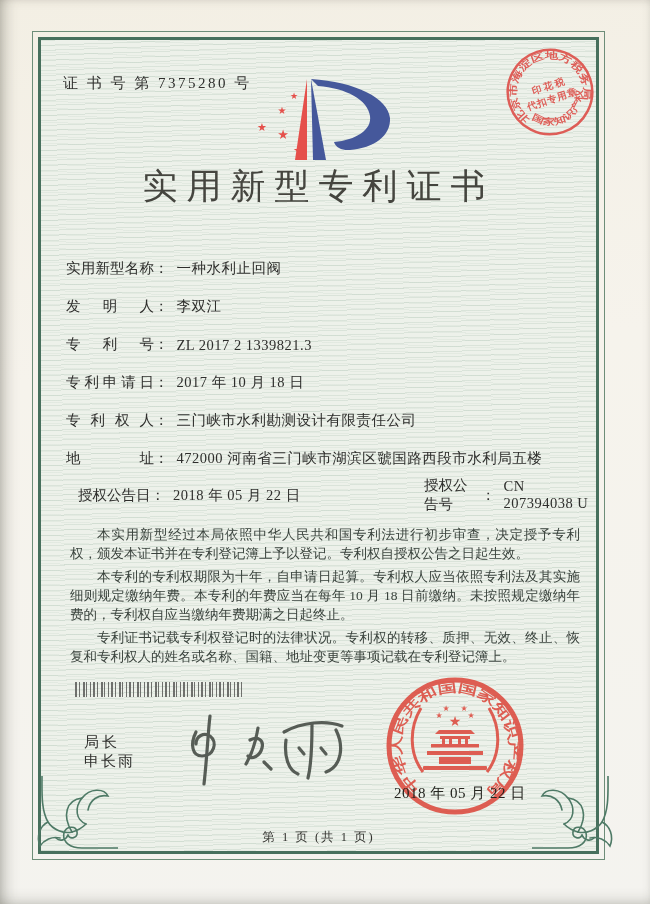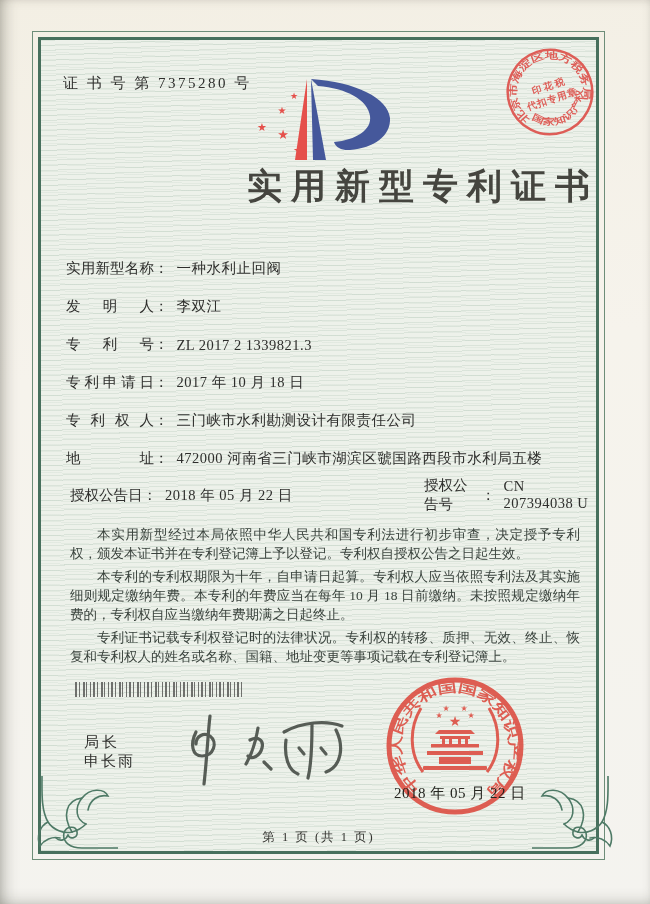--- a/index.html
+++ b/index.html
@@ -15,29 +15,29 @@
   .frame-outer{position:absolute;left:32px;top:31px;right:45px;bottom:44px;border:1px solid #6d8d78;}
   .frame-inner{
     position:absolute;left:38px;top:37px;right:51px;bottom:50px;border:3px solid #47705d;
     background-color:#edf1ea;
     background-image:
       repeating-linear-gradient(178deg, rgba(123,160,136,.17) 0 1px, rgba(255,255,255,0) 1px 5px),
       repeating-linear-gradient(2deg, rgba(123,160,136,.09) 0 1px, rgba(255,255,255,0) 1px 7px);
   }
   .abs{position:absolute;}
   .cert-no{left:63px;top:74px;font-size:15px;letter-spacing:2.5px;color:#2f2f2d;z-index:3;}
-  .title{left:38px;right:51px;top:163px;text-align:right;font-size:35px;letter-spacing:9px;
-         color:#45453f;font-weight:700;z-index:3;}
+  .title{left:38px;right:51px;top:163px;text-align:center;font-size:35px;letter-spacing:9px;
+         color:#45453f;font-weight:400;z-index:3;}
   .fields{left:66px;top:240px;right:60px;z-index:3;font-size:14.5px;color:#2e2e2c;}
   .frow{height:38px;display:flex;align-items:flex-end;}
   .flabel{display:inline-block;width:88px;text-align:justify;text-align-last:justify;}
   .fvalue{margin-left:8px;letter-spacing:.5px;}
   .grant{left:66px;top:476px;right:60px;height:38px;z-index:3;font-size:14.5px;color:#2e2e2c;}
   .grant .g2{position:absolute;left:358px;top:0;height:38px;display:flex;align-items:center;}
-  .grant .g1{position:absolute;left:4px;top:0;height:38px;display:flex;align-items:center;}
+  .grant .g1{position:absolute;left:12px;top:0;height:38px;display:flex;align-items:center;}
   .body-text{left:66px;top:521px;width:518px;z-index:3;font-size:13.5px;line-height:19px;
              color:#39423c;text-align:justify;}
   .body-text p{margin:4px;text-indent:2em;}
   .barcode{left:75px;top:682px;width:170px;height:15px;z-index:3;
     background:repeating-linear-gradient(90deg,
       #5a5a58 0 2px, transparent 2px 4px, #5a5a58 4px 5px, transparent 5px 8px,
       #5a5a58 8px 10px, transparent 10px 11px, #5a5a58 11px 12px, transparent 12px 15px,
       #5a5a58 15px 16px, transparent 16px 18px);
     opacity:.85;}
   .director{left:84px;top:733px;z-index:3;font-size:15px;color:#2f2f2d;letter-spacing:3px;}

